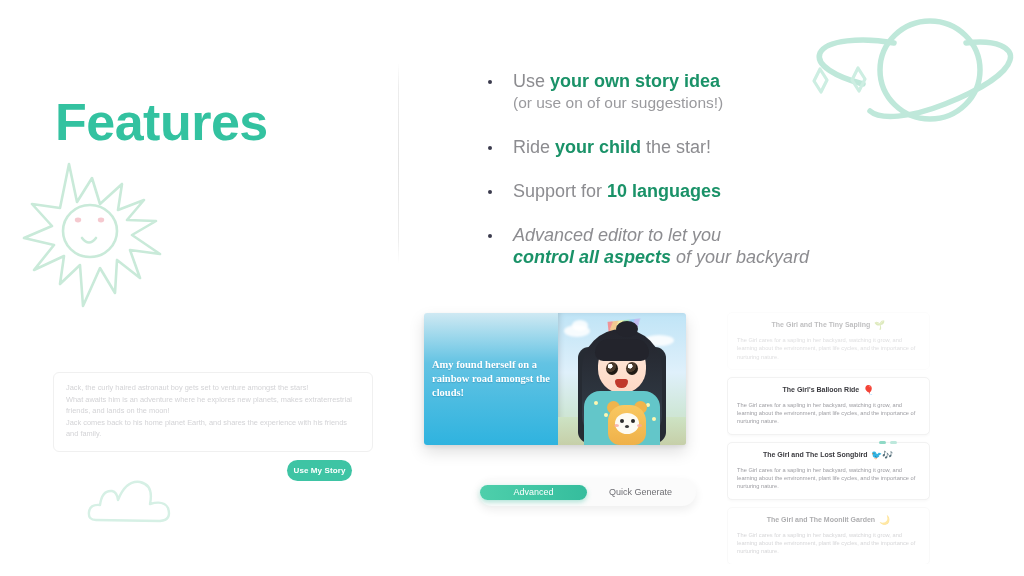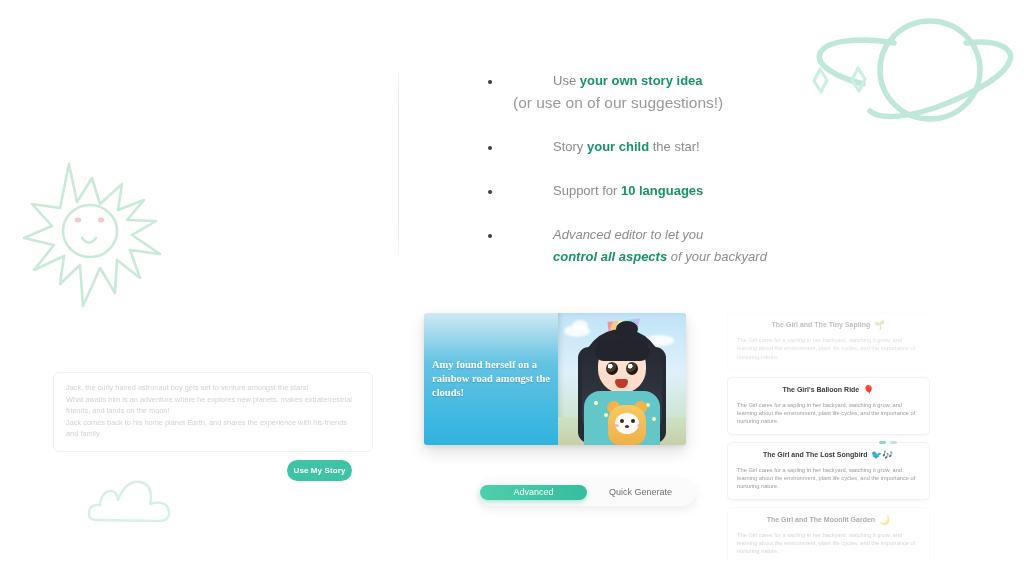--- a/index.html
+++ b/index.html
@@ -48,21 +48,21 @@
   }
 
   
   #feature-list { position:absolute; left:480px; top:70px; width:420px; }
   .feature-item { position:relative; padding-left:33px; margin-bottom:22px; }
   .feature-item:last-child { margin-bottom:0;font-style:italic; }
   .bullet-dot {
     position:absolute; left:8px; top:10px;
     width:4px; height:4px; border-radius:50%; background:#3b3b4d;
   }
-  .feature-line { font-size:13px; line-height:22px; color:#8c8c90; white-space:nowrap;margin-left:40px; }
+  .feature-line { font-size:18px; line-height:22px; color:#8c8c90; white-space:nowrap; }
   .feature-line b { color:#1a9268; font-weight:bold; }
   .feature-sub { font-size:15.5px; line-height:22px; color:#9a9a9e; white-space:nowrap; }
 
   
   #book-preview {
     position:absolute; left:424px; top:313px; width:262px; height:132px;
     border-radius:3px; overflow:hidden; display:flex;
     box-shadow:0 7px 16px rgba(0,0,0,0.13), 0 2px 4px rgba(0,0,0,0.07);
   }
   #book-left-page {
@@ -220,40 +220,41 @@
     </g>
     <ellipse cx="56" cy="62" rx="3.2" ry="2.4" fill="#f5c9cf"></ellipse>
     <ellipse cx="79" cy="62" rx="3.2" ry="2.4" fill="#f5c9cf"></ellipse>
   </svg>
 
   <svg class="doodle" id="cloud-doodle" viewBox="0 0 108 52">
     <path d="M10 42 Q2 42 3 34 Q4 26 14 27 Q16 12 26 13 Q31 14 32 22 Q40 2 54 4
              Q68 7 64 26 Q78 22 82 30 Q86 42 74 43 Z" fill="none" stroke="#d6f0e5" stroke-width="2.4" stroke-linejoin="round"></path>
   </svg>
 
+  <div id="page-title">Features</div>
 
   <textarea id="story-textarea" placeholder="Tell us your story idea..." style="">Jack, the curly haired astronaut boy gets set to venture amongst the stars!
 What awaits him is an adventure where he explores new planets, makes extraterrestrial friends, and lands on the moon!
 Jack comes back to his home planet Earth, and shares the experience with his friends and family.</textarea>
 
   <button id="use-my-story-button">Use My Story</button>
 
   <div id="divider"></div>
 
   <ul id="feature-list" style="list-style:none;">
 
     <li class="feature-item">
       <span class="bullet-dot"></span>
       <div class="feature-line"><span>Use </span><b>your own story idea</b><span></span></div>
       <div class="feature-sub">(or use on of our suggestions!)</div>
     </li>
 
     <li class="feature-item">
       <span class="bullet-dot"></span>
-      <div class="feature-line"><span>Story </span><b>your child</b><span> the star!</span></div>
+      <div class="feature-line"><span>Ride </span><b>your child</b><span> the star!</span></div>
     </li>
 
     <li class="feature-item">
       <span class="bullet-dot"></span>
       <div class="feature-line"><span>Support for </span><b>10 languages</b><span></span></div>
     </li>
 
     <li class="feature-item">
       <span class="bullet-dot"></span>
       <div class="feature-line"><span>Advanced editor to let you</span></div>

